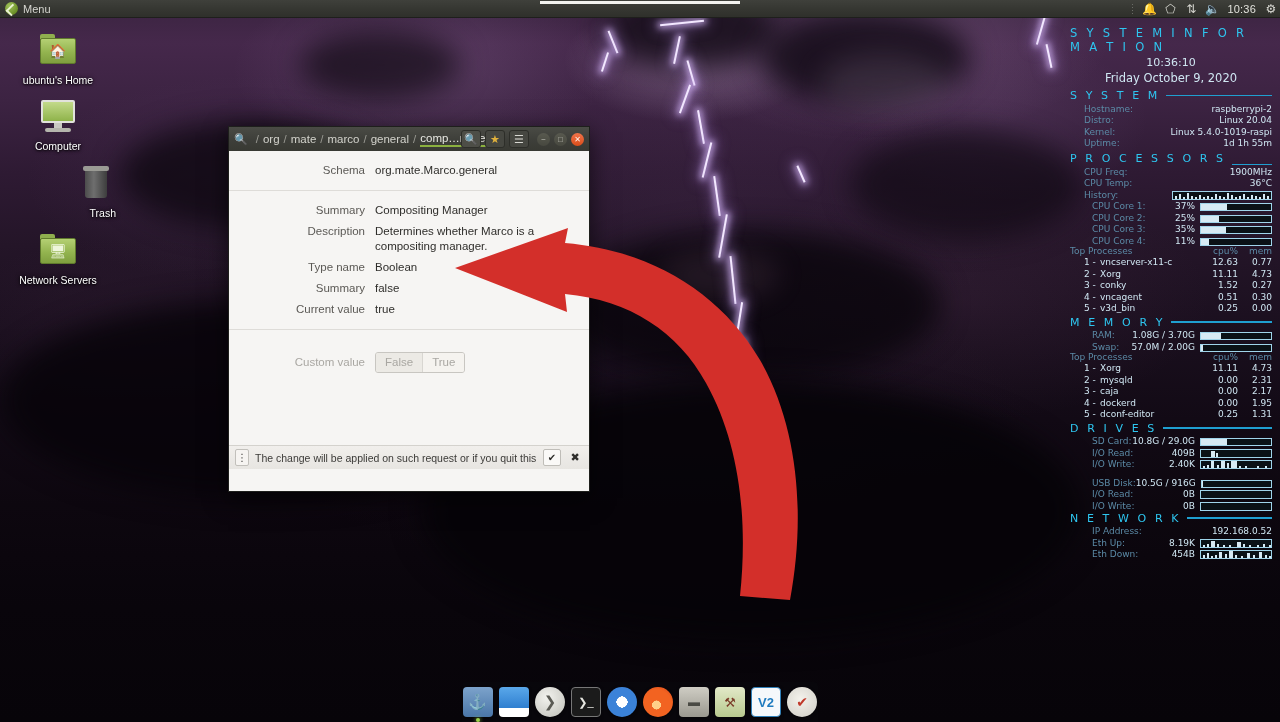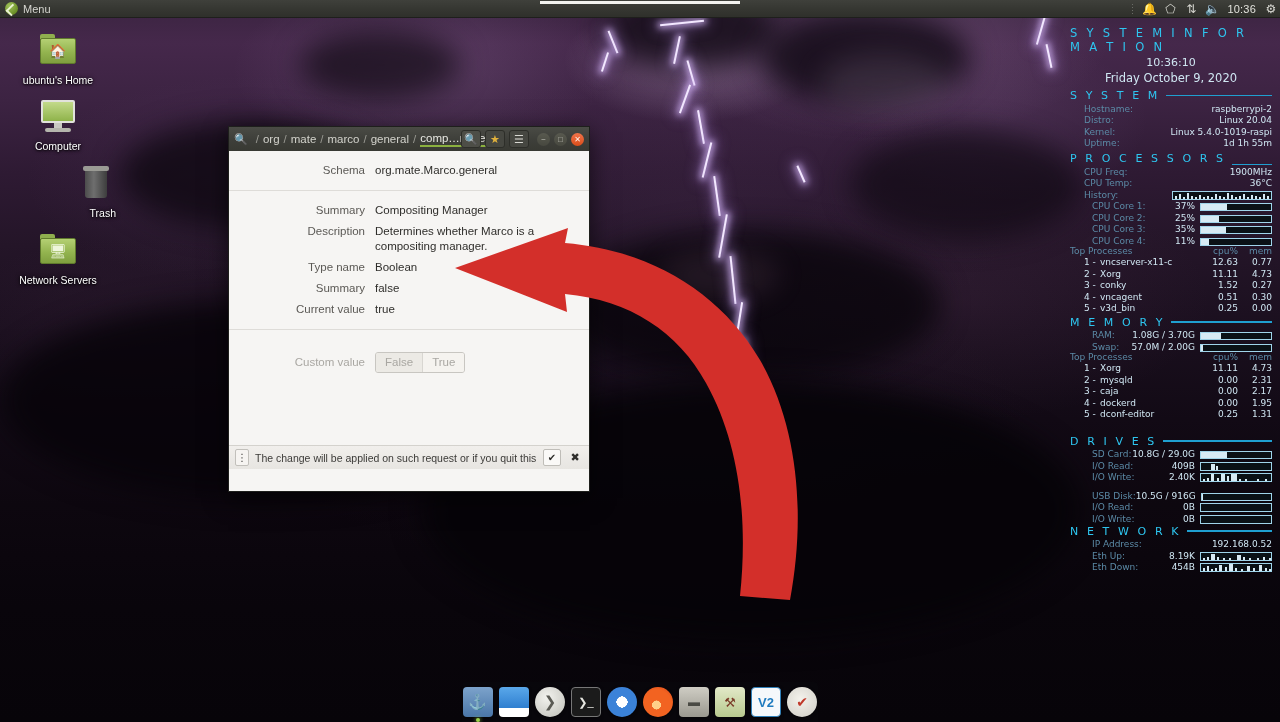--- a/index.html
+++ b/index.html
@@ -620,21 +620,21 @@
     <span class="c">0.00</span>
     <span class="m">1.95</span>
   </div>
   <div class="ck-proc">
     <span class="n">5 -</span>
     <span class="t">dconf-editor</span>
     <span class="c">0.25</span>
     <span class="m">1.31</span>
   </div>
 
-  <div class="hdr" style="margin-top:14px;align-items:center;">
+  <div class="hdr" style="margin-top:1px;align-items:center;">
     <span>D R I V E S</span>
       <span class="rule"></span>
   </div>
   <div class="ck-row">
     <span class="k indent2">SD Card:</span>
     <span class="v">10.8G / 29.0G</span>
     <span class="bar-out">
         <i class="bar-in" style="width:37%"></i>
       </span>
   </div>

